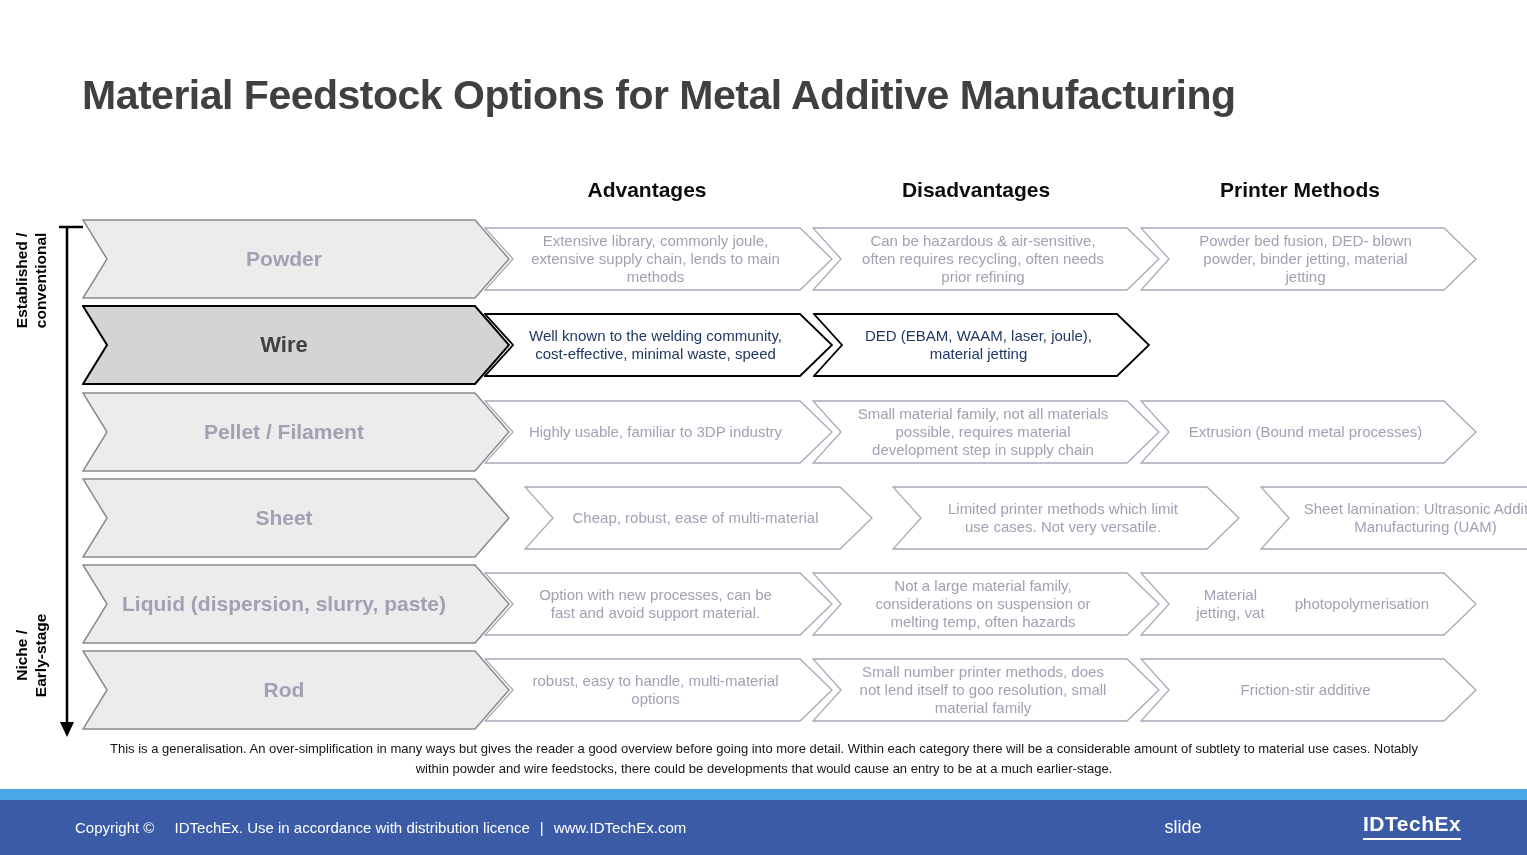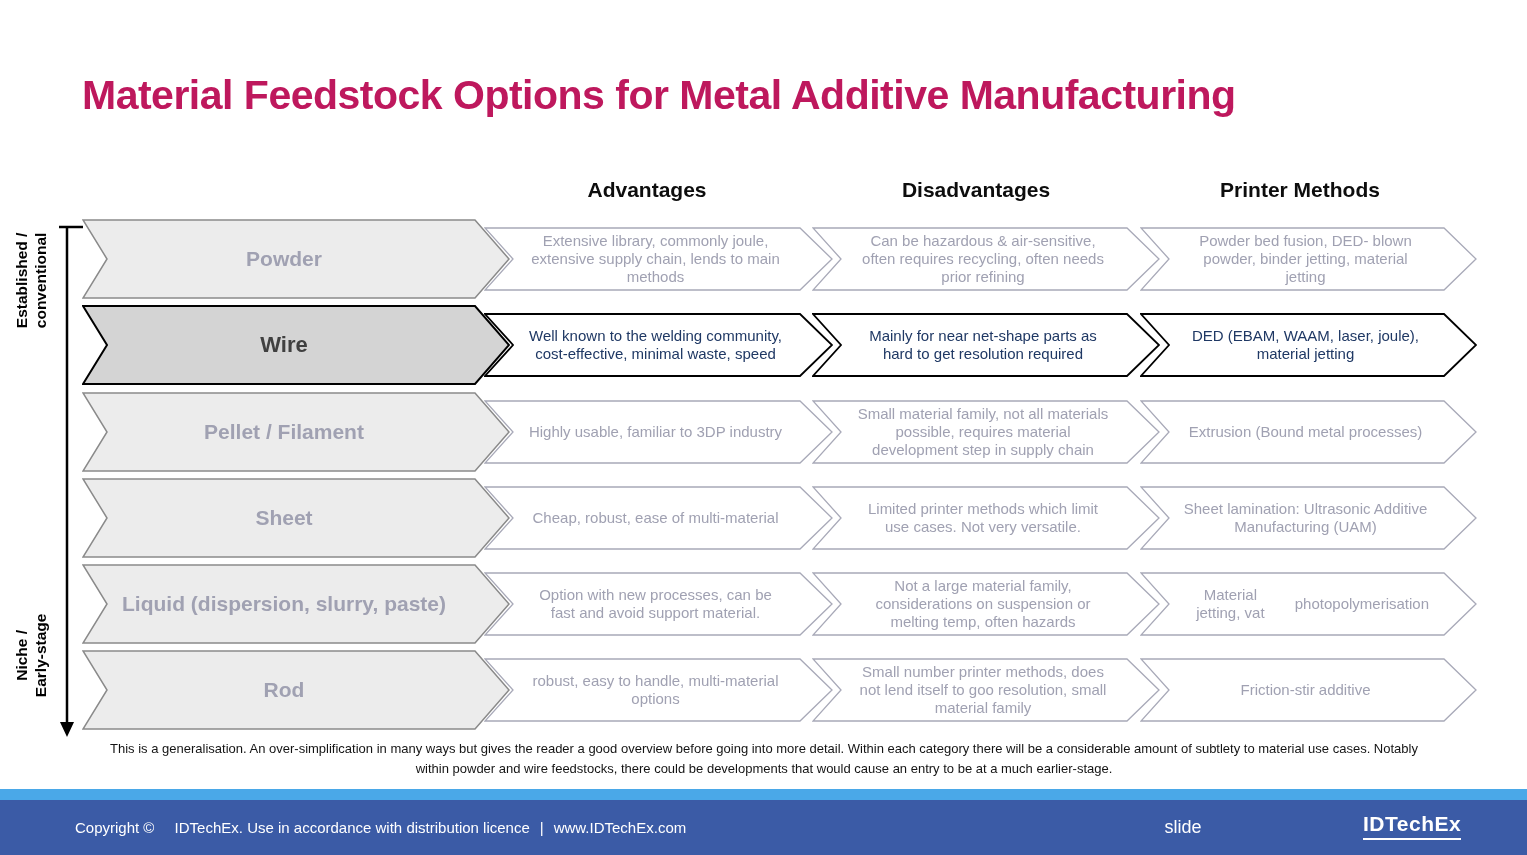--- a/index.html
+++ b/index.html
@@ -1,27 +1,27 @@
 <!DOCTYPE html>
 <html><head>
 <meta charset="utf-8">
 <style>
   html,body{margin:0;padding:0;background:#fff;}
   body{font-family:"Liberation Sans",sans-serif;}
   .slide{position:relative;width:1527px;height:855px;background:#fff;overflow:hidden;}
 
   .title{position:absolute;left:82px;top:72px;width:1400px;font-size:41px;font-weight:bold;
-         color:#be185d;letter-spacing:-0.5px;white-space:nowrap;}
+         color:#404040;letter-spacing:-0.5px;white-space:nowrap;}
 
   .col-header{position:absolute;top:178px;transform:translateX(-50%);font-size:21px;
               font-weight:bold;color:#0d0d0d;white-space:nowrap;}
   .ch-adv{left:647px;} .ch-dis{left:976px;} .ch-pm{left:1300px;}
 
   .row{position:absolute;left:82px;width:1410px;height:80px;display:flex;align-items:center;}
-  .r0{top:219px;} .r1{top:305px;} .r2{top:392px;} .r3{top:478px;} .r4{top:564px;} .r5{top:650px;}
+  .r0{top:219px;} .r1{top:305px;} .r2{top:392px;} .r3{top:478px;gap:40px;} .r4{top:564px;} .r5{top:650px;}
 
   .material{position:relative;width:428px;height:80px;flex:0 0 auto;}
   .cell{position:relative;height:64px;flex:0 0 auto;}
   .cell-adv{width:349px;margin-left:-26px;}
   .cell-dis{width:348px;margin-left:-21px;}
   .cell-pm {width:337px;margin-left:-20px;}
 
   svg.shape{position:absolute;left:0;top:0;width:100%;height:100%;display:block;}
   .material polygon{fill:#ececec;stroke:#8a8a8a;stroke-width:1.5;}
   .cell polygon{fill:#ffffff;stroke:#a8a9b8;stroke-width:1.3;}
@@ -112,26 +112,20 @@
           <polygon points="1,1 393,1 427,40 393,79 1,79 25,40"></polygon>
         </svg>
       <span class="label">Wire</span>
     </div>
     <div class="cell cell-adv">
       <svg class="shape" viewBox="0 0 349 64">
           <polygon points="1,1 316,1 348,32 316,63 1,63 29,32"></polygon>
         </svg>
       <span class="txt">Well known to the welding community, cost-effective, minimal waste, speed</span>
     </div>
-    <div class="cell cell-dis">
-      <svg class="shape" viewBox="0 0 348 64">
-          <polygon points="1,1 315,1 347,32 315,63 1,63 29,32"></polygon>
-        </svg>
-      <span class="txt">Mainly for near net-shape parts as hard to get resolution required</span>
-    </div>
     <div class="cell cell-pm">
       <svg class="shape" viewBox="0 0 337 64">
           <polygon points="1,1 304,1 336,32 304,63 1,63 29,32"></polygon>
         </svg>
       <span class="txt">DED (EBAM, WAAM, laser, joule), material jetting</span>
     </div>
   </div>
 
   <div class="row r2">
     <div class="material">

